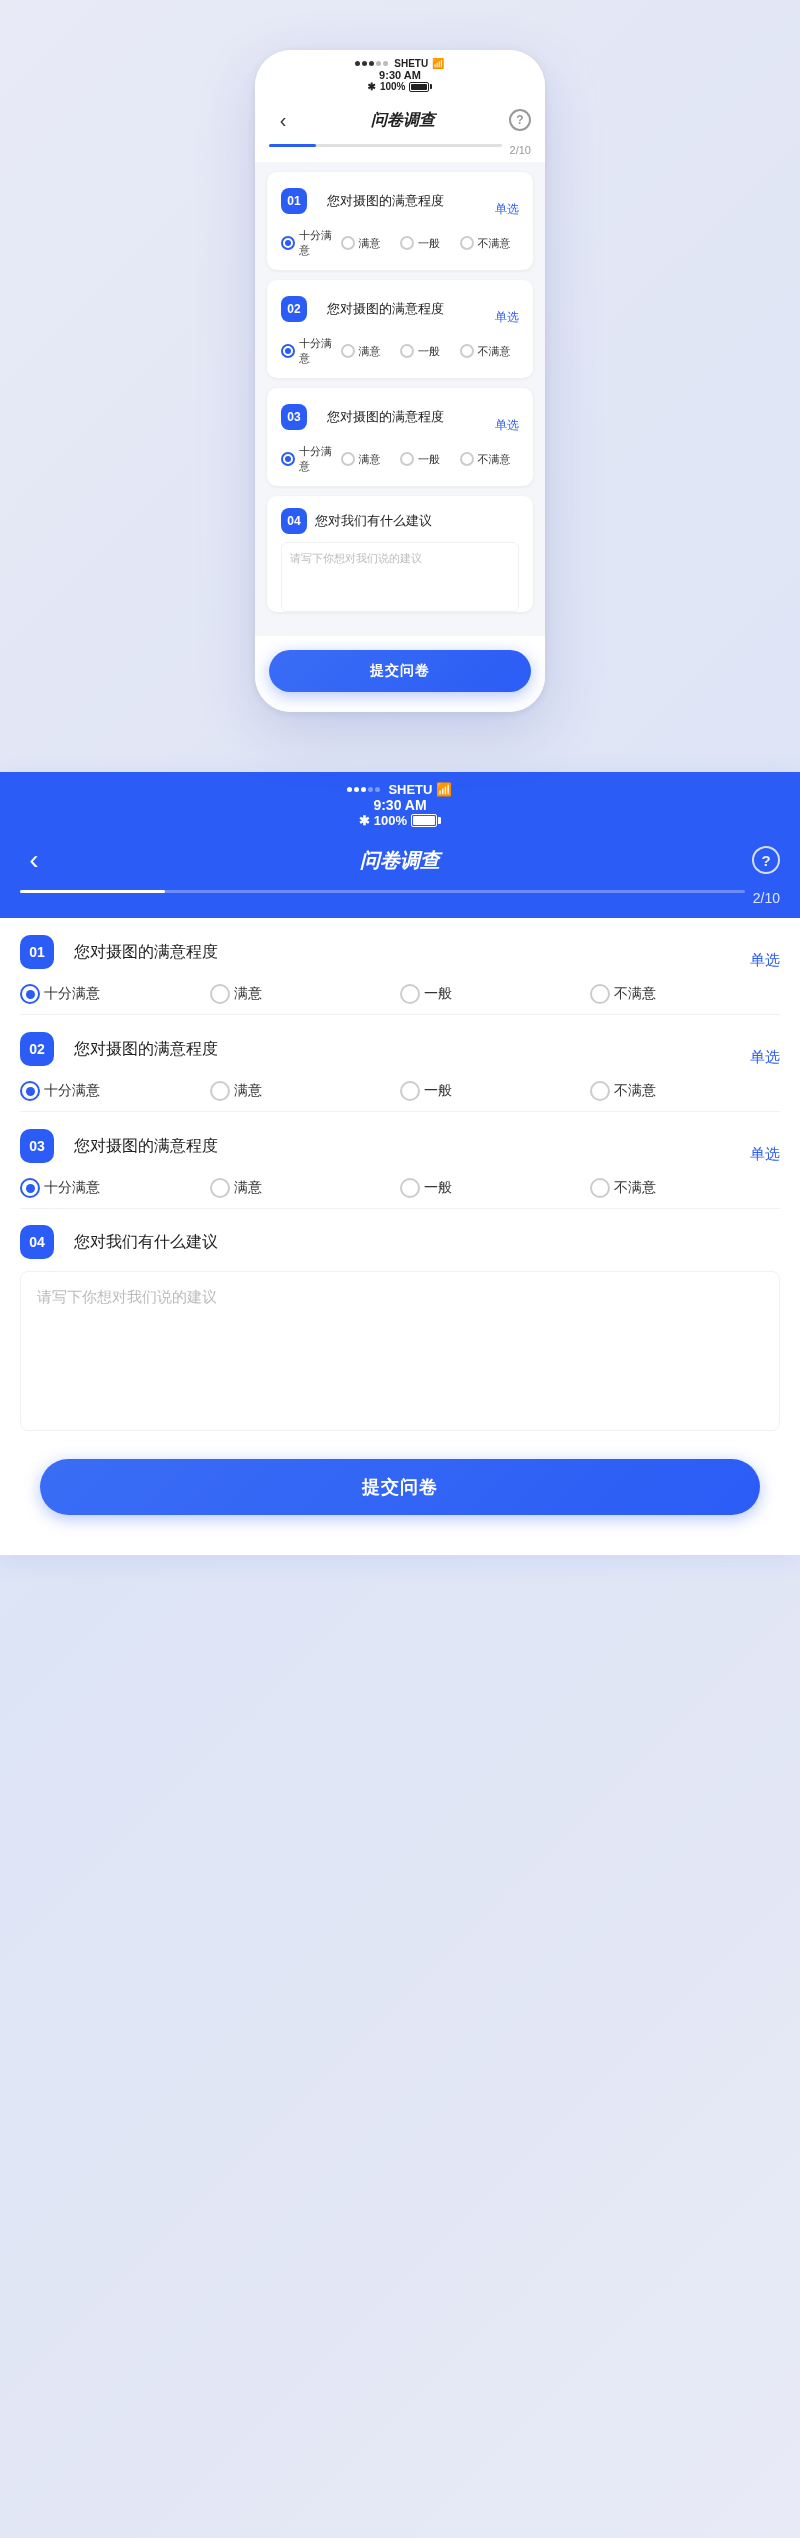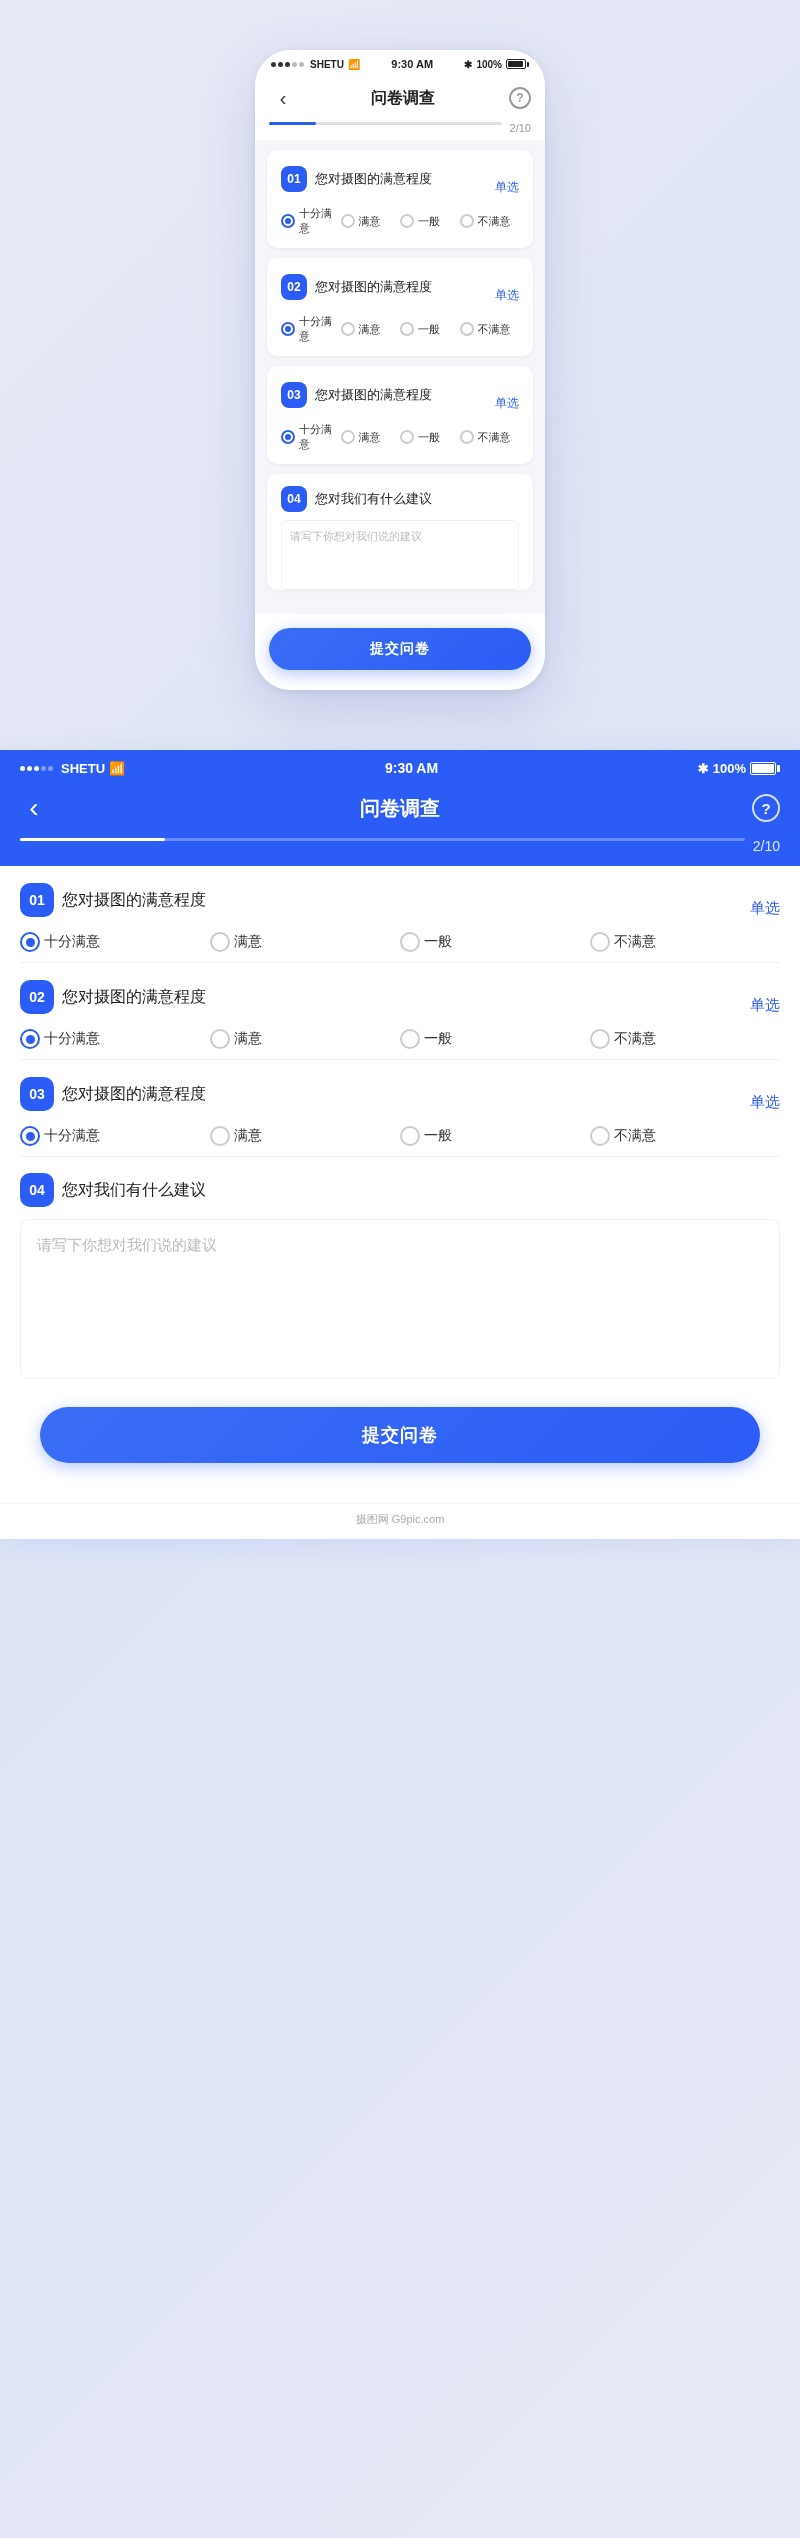--- a/index.html
+++ b/index.html
@@ -33,20 +33,21 @@
     
     .status-bar {
       display: flex;
       align-items: center;
       justify-content: space-between;
       padding: 8px 16px 6px;
       background: #fff;
       font-size: 11px;
       color: #222;
       font-weight: 600;
+      flex-direction: column;
     }
     .status-bar.blue-bg {
       background: #2b5cf6;
       color: #fff;
     }
     .status-left { display: flex; align-items: center; gap: 4px; }
     .status-dots { display: flex; gap: 2px; }
     .status-dot {
       width: 5px; height: 5px; border-radius: 50%;
       background: #333;
@@ -74,21 +75,21 @@
 
     
     .nav-bar {
       display: flex; align-items: center; justify-content: space-between;
       padding: 8px 14px 10px;
       background: #fff;
     }
     .nav-bar.blue-bg { background: #2b5cf6; }
     .nav-title {
       font-size: 16px; font-weight: 600; color: #222;
-      flex: 1; text-align: center;
+      flex: 1; text-align: center; font-style: italic;
     }
     .nav-title.white { color: #fff; font-size: 20px; }
     .nav-icon {
       width: 28px; height: 28px; display: flex; align-items: center; justify-content: center;
       color: #555; font-size: 16px; cursor: pointer;
     }
     .nav-icon.white { color: #fff; font-size: 20px; }
     .help-circle {
       width: 22px; height: 22px; border-radius: 50%;
       border: 2px solid #999;
@@ -133,21 +134,21 @@
       border-radius: 10px;
       margin-bottom: 10px;
       padding: 12px 14px;
       box-shadow: 0 1px 4px rgba(0,0,0,0.06);
     }
 
     .question-header {
       display: flex; align-items: center; justify-content: space-between;
       margin-bottom: 10px;
     }
-    .question-left { display: flex; align-items: center; gap: 8px; }
+    .question-left { display: flex; align-items: center; gap: 20px; }
     .question-number {
       width: 26px; height: 26px; border-radius: 8px;
       background: #2b5cf6; color: #fff;
       display: flex; align-items: center; justify-content: center;
       font-size: 12px; font-weight: bold;
     }
     .question-number.large {
       width: 34px; height: 34px; border-radius: 10px; font-size: 14px;
     }
     .question-text { font-size: 13px; color: #222; font-weight: 500; }
@@ -526,15 +527,14 @@
   </div>
 
   <div style="padding:0 20px;background:#fff;">
     <div class="textarea-placeholder large" style="margin:0;min-height:160px;color:#bbb;font-size:15px;padding:16px;border:1px solid #f0f0f0;border-radius:8px;margin-top:12px;">请写下你想对我们说的建议</div>
   </div>
 
   <div class="submit-btn-wrap large" style="padding:28px 40px 40px;">
     <button class="submit-btn large">提交问卷</button>
   </div>
 
-  <div class="watermark" style="padding:8px 0 12px;background:#fff;border-top:1px solid #f5f5f5;">摄图网 G9pic.com</div>
 
 </div>
 
 </body></html>

